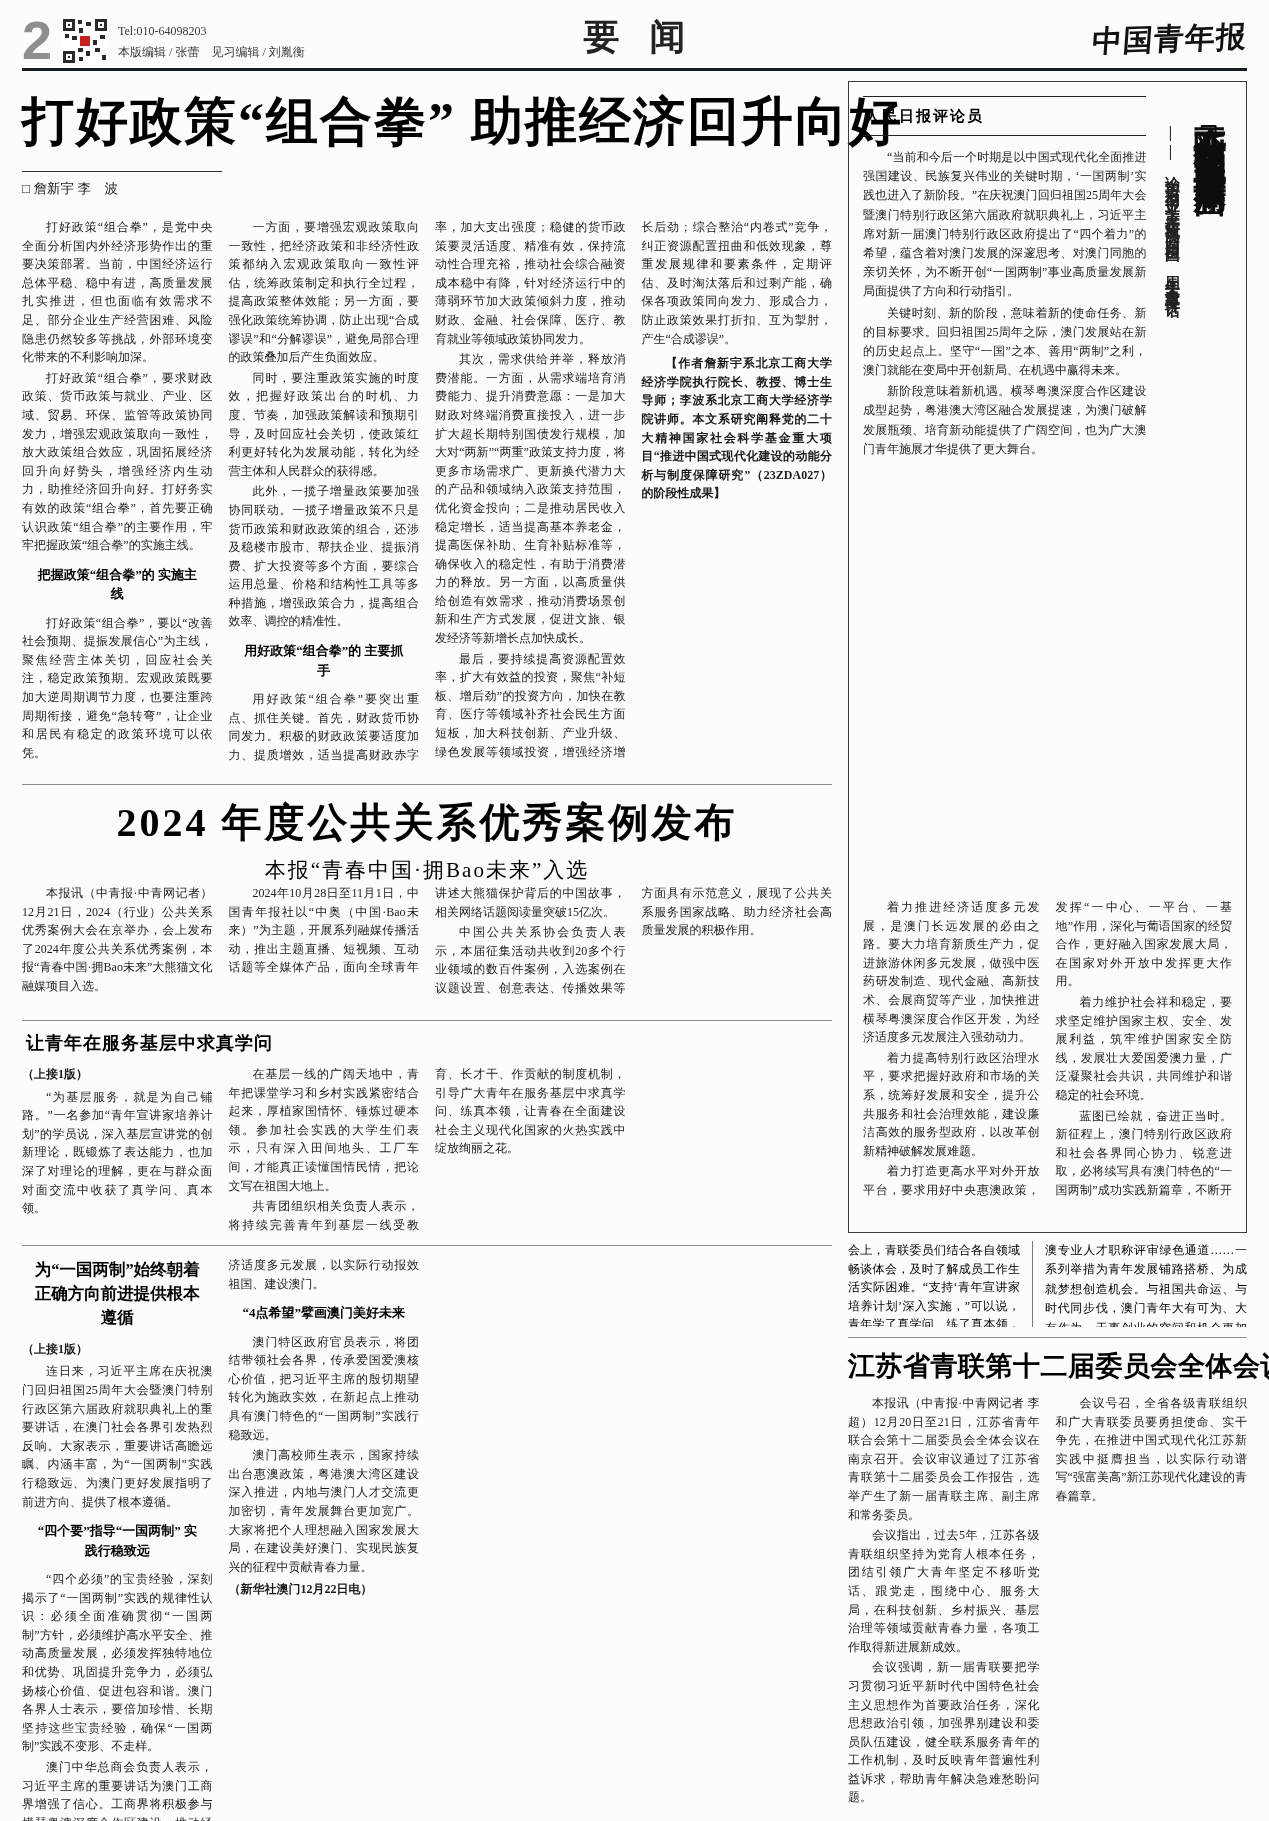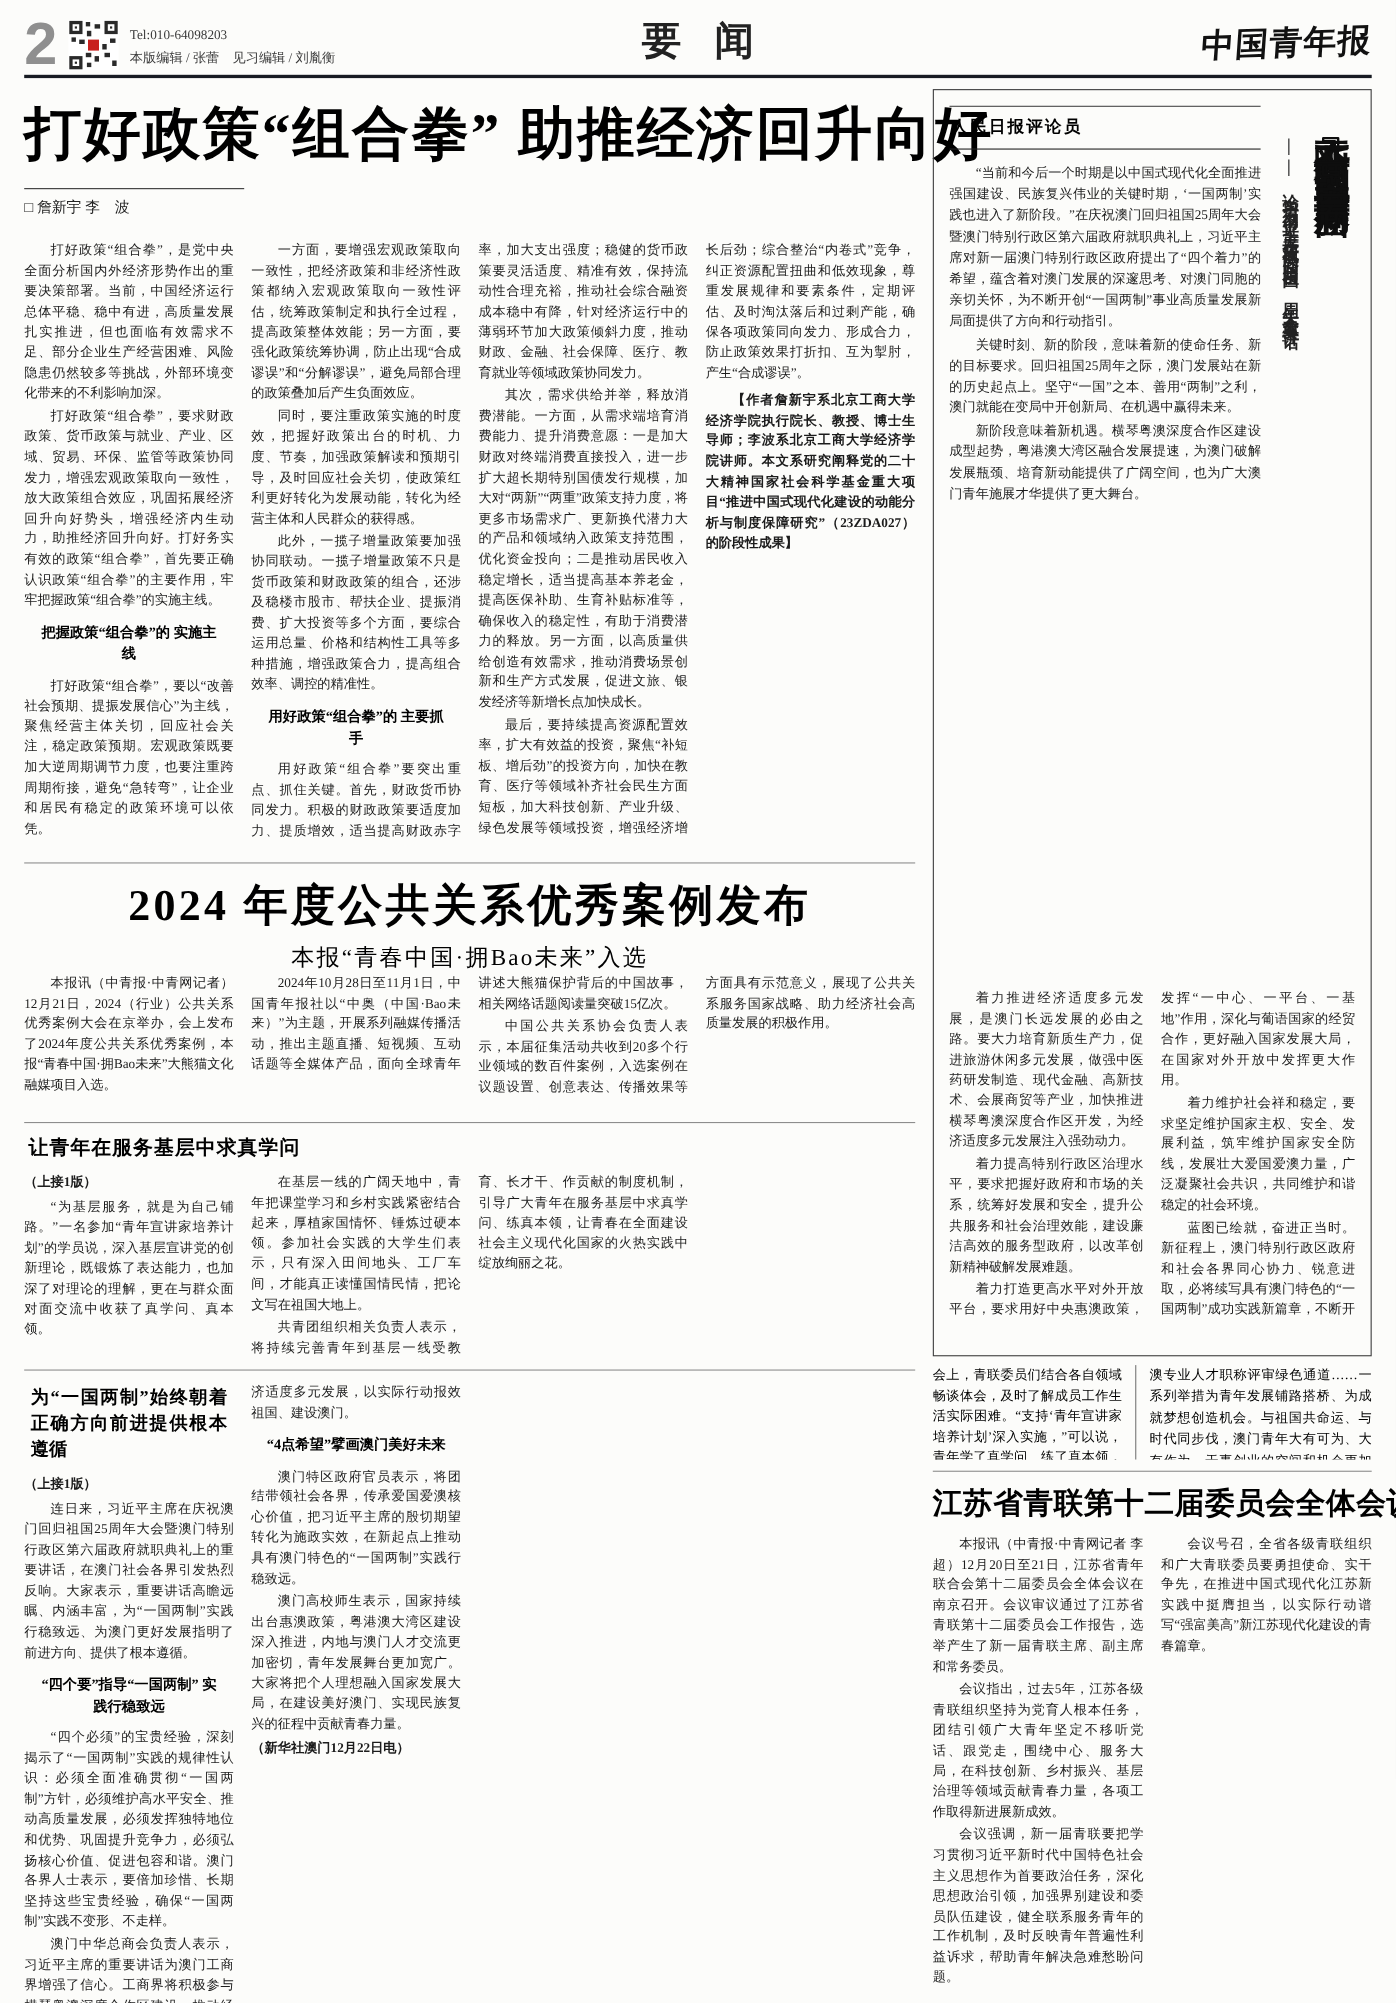--- a/index.html
+++ b/index.html
@@ -40,21 +40,21 @@
   .divider { border-top:1px solid #8d8d8d; margin:10px 0; }
 
   h2.a2-title { font-size:40px; font-weight:600; letter-spacing:3px; text-align:center; margin:8px 0 6px 0; white-space:nowrap; }
   .a2-sub { font-size:21px; text-align:center; letter-spacing:2px; font-weight:400; }
   .a2-body { height:126px; }
 
   h2.small-head { font-size:18px; font-weight:bold; letter-spacing:1px; margin:4px 0 10px 4px; }
   .a3-body { height:170px; }
 
   .a4-body { height:604px; }
-  .a4-head { font-weight:bold; font-size:16.5px; line-height:1.45; margin:2px 6px 10px 6px; }
+  .a4-head { font-weight:bold; font-size:16.5px; line-height:1.45; text-align:center; margin:2px 6px 10px 6px; }
   .continued { font-weight:bold; text-indent:0 !important; margin-bottom:4px !important; }
   .dateline { font-weight:bold; text-indent:0 !important; margin-top:4px; }
 
   
   .ed-box { border:1.5px solid #3c3c3c; padding:14px 14px 10px 14px; height:1152px; overflow:hidden; }
   .ed-top { display:flex; height:792px; overflow:hidden; }
   .ed-textcol { flex:1; min-width:0; font-size:12px; line-height:1.6; text-align:justify; padding-right:10px; }
   .ed-label { font-size:15px; font-weight:bold; border-top:1.5px solid #222; border-bottom:1.5px solid #222; padding:7px 2px; margin-bottom:12px; letter-spacing:2px; }
   .ed-vsub { writing-mode:vertical-rl; font-size:15px; font-weight:bold; letter-spacing:4px; margin:30px 6px 0 6px; color:#222; }
   .ed-vtitle { writing-mode:vertical-rl; font-size:33px; font-weight:bold; letter-spacing:3px; line-height:1.35; margin-top:6px; color:#0e0e0e; }

